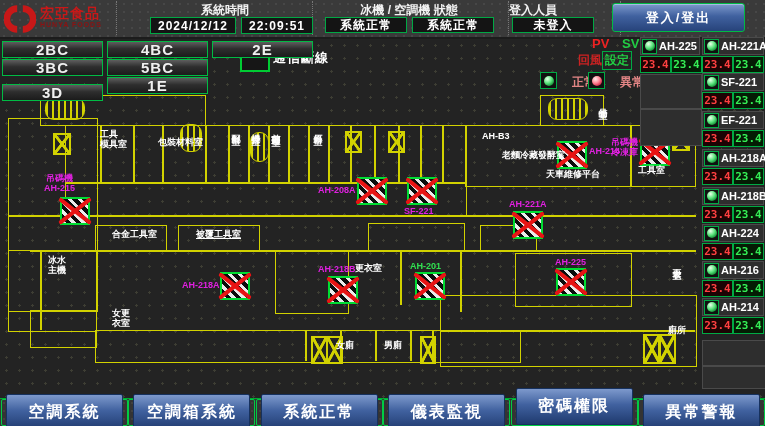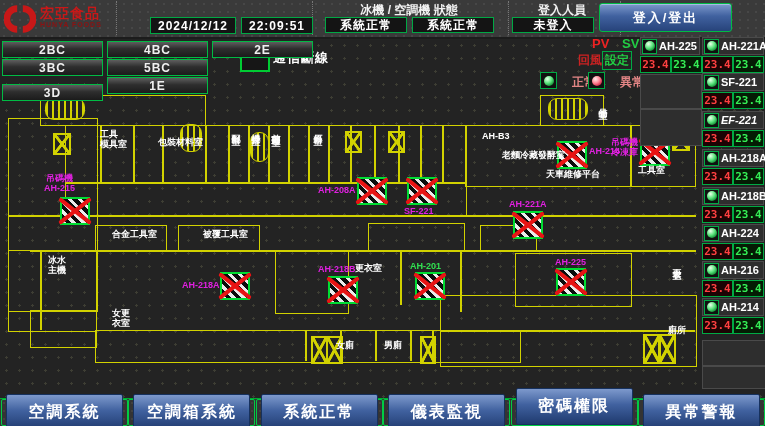--- a/index.html
+++ b/index.html
@@ -13,27 +13,27 @@
     background-image:radial-gradient(#474747 1px, transparent 1px);background-size:8px 8px;
     border-bottom:2px solid #1c1c1c;padding-left:7px;}
   .vsep{position:absolute;top:1px;height:34px;width:0;border-left:1px dotted #777;}
   #logo{position:absolute;left:4px;top:2px;width:110px;height:33px;display:flex;align-items:center;gap:4px;}
   #logo .brandcol{display:flex;flex-direction:column;line-height:11px;}
   #logo .brand{color:#c81818;font-weight:bold;font-size:14px;letter-spacing:1px;}
   #logo .branden{color:#8d1212;font-weight:bold;font-size:7px;letter-spacing:1px;}
   .thead{position:absolute;color:#f2f2f2;font-weight:bold;font-size:12px;text-align:center;}
   .tbox{position:absolute;background:#141414;border:1px solid #00a844;color:#fff;font-weight:bold;
     font-size:12px;display:flex;align-items:center;justify-content:center;letter-spacing:1px;}
-  #login-btn{position:absolute;left:599px;top:3px;width:133px;height:29px;
+  #login-btn{position:absolute;left:612px;top:3px;width:133px;height:29px;
     background:linear-gradient(#7d99cc,#40619f 45%,#27437a);
     border:1px solid #00bb44;border-radius:3px;color:#fff;font-weight:bold;font-size:13px;
     font-family:"Liberation Sans",sans-serif;letter-spacing:2px;box-shadow:inset 0 1px 0 #a7bce0;cursor:pointer;}
   
   .fbtn{position:absolute;width:99px;height:15px;background:linear-gradient(#5e5e5e,#2e2e2e 45%,#1b1b1b);
-    border:1px solid #00bb44;color:#f0f0f0;font-weight:bold;font-size:12px;letter-spacing:1px;
+    border:1px solid #00bb44;color:#f0f0f0;font-weight:bold;font-size:15px;letter-spacing:1px;
     display:flex;align-items:center;justify-content:center;cursor:pointer;}
   
   #commx{position:absolute;left:240px;top:42px;width:26px;height:26px;border:2px solid #00cc33;background:#161616;}
   .redx{background:
     linear-gradient(to top right, transparent 43%, #e81414 45% 55%, transparent 57%),
     linear-gradient(to bottom right, transparent 43%, #e81414 45% 55%, transparent 57%);}
   #commlabel{position:absolute;left:273px;top:49px;color:#fff;font-weight:bold;font-size:13px;letter-spacing:1px;}
   .lampbox{width:15px;height:15px;border:1px solid #00aa44;background:#101010;
     display:flex;align-items:center;justify-content:center;}
   .lamp{width:10px;height:10px;border-radius:50%;}
@@ -91,26 +91,27 @@
       </svg>
       <span class="brandcol">
         <span class="brand">宏亞食品</span>
         <span class="branden">HUNYA FOODS</span>
       </span>
     </div>
     <div class="vsep" style="left:116px"></div>
     <div class="vsep" style="left:312px"></div>
     <div class="vsep" style="left:508px"></div>
     <div class="vsep" style="left:620px"></div>
+    <div class="thead" style="left:140px;top:2px;width:170px">系統時間</div>
     <div class="tbox" style="left:150px;top:17px;width:84px;height:15px">2024/12/12</div>
     <div class="tbox" style="left:241px;top:17px;width:70px;height:15px">22:09:51</div>
     <div class="thead" style="left:318px;top:2px;width:182px">冰機 / 空調機 狀態</div>
     <div class="tbox" style="left:325px;top:17px;width:80px;height:14px">系統正常</div>
     <div class="tbox" style="left:412px;top:17px;width:80px;height:14px">系統正常</div>
-    <div class="thead" style="left:512px;top:2px;width:100px">登入人員</div>
+    <div class="thead" style="left:483px;top:2px;width:100px">登入人員</div>
     <div class="tbox" style="left:512px;top:17px;width:80px;height:14px">未登入</div>
     <button id="login-btn">登入/登出</button>
   </div>
 
   <div id="commx" class="redx"></div>
   <div id="commlabel">通信斷線</div>
 
   <div class="lampbox" style="position:absolute;left:540px;top:72px">
       <span class="lamp g"></span>
     </div>
@@ -240,21 +241,21 @@
       <div class="room v" style="left: 231px; top: 34px;">配料室</div>
       <div class="room v" style="left: 251px; top: 34px;">攪拌室</div>
       <div class="room v" style="left: 271px; top: 34px;">前處理室</div>
       <div class="room v" style="left: 313px; top: 34px;">原料室</div>
       <div class="room v" style="left: 598px; top: 8px;">品管室</div>
       <div class="room" style="left: 482px; top: 38px;">AH-B3</div>
       <div class="room" style="left: 502px; top: 57px;">老麵冷藏發酵室</div>
       <div class="room" style="left: 546px; top: 76px;">天車維修平台</div>
       <div class="room" style="left: 638px; top: 72px;">工具室</div>
       <div class="room" style="left: 112px; top: 136px;">合金工具室</div>
-      <div class="room" style="left: 203px; top: 136px;">被覆工具室</div>
+      <div class="room" style="left: 196px; top: 136px; text-decoration: underline;">被覆工具室</div>
       <div class="room" style="left: 48px; top: 162px;">冰水
 主機</div>
       <div class="room" style="left: 355px; top: 170px;">更衣室</div>
       <div class="room" style="left: 112px; top: 215px;">女更
 衣室</div>
       <div class="room" style="left: 336px; top: 247px;">女廁</div>
       <div class="room" style="left: 384px; top: 247px;">男廁</div>
       <div class="room v" style="left: 672px; top: 168px;">更衣室</div>
       <div class="room" style="left: 668px; top: 232px;">廁所</div>
     </div>
@@ -284,21 +285,21 @@
     <div class="vseg pv" style="left: 702px; top: 56px;">23.4</div>
     <div class="vseg sv" style="left: 733px; top: 56px;">23.4</div>
     <div class="ubox" style="left: 702px; top: 73px; width: 62px;">
       <div class="lampbox" style="width: 13px; height: 13px; flex: 0 0 auto;">
         <div class="lamp g"></div>
       </div>
       <div class="uname">SF-221</div>
     </div>
     <div class="vseg pv" style="left: 702px; top: 92px;">23.4</div>
     <div class="vseg sv" style="left: 733px; top: 92px;">23.4</div>
-    <div class="ubox" style="left: 702px; top: 111px; width: 62px; font-style: italic;">
+    <div class="ubox" style="left: 702px; top: 111px; width: 62px;">
       <div class="lampbox" style="width: 13px; height: 13px; flex: 0 0 auto;">
         <div class="lamp g"></div>
       </div>
       <div class="uname">EF-221</div>
     </div>
     <div class="vseg pv" style="left: 702px; top: 130px;">23.4</div>
     <div class="vseg sv" style="left: 733px; top: 130px;">23.4</div>
     <div class="ubox" style="left: 702px; top: 149px; width: 62px;">
       <div class="lampbox" style="width: 13px; height: 13px; flex: 0 0 auto;">
         <div class="lamp g"></div>

